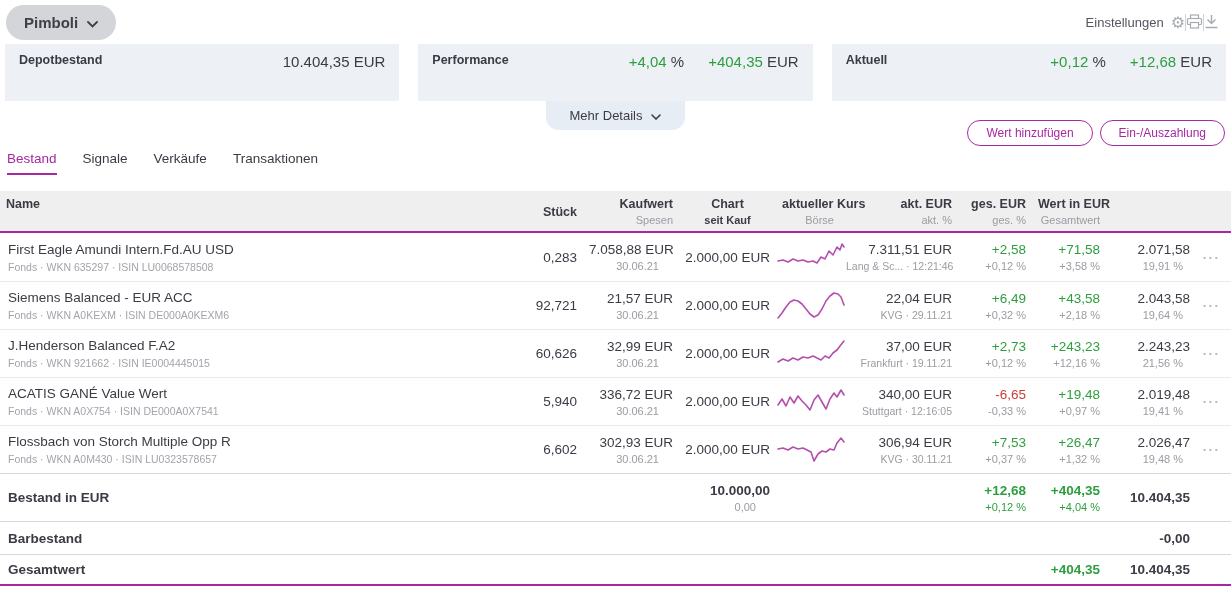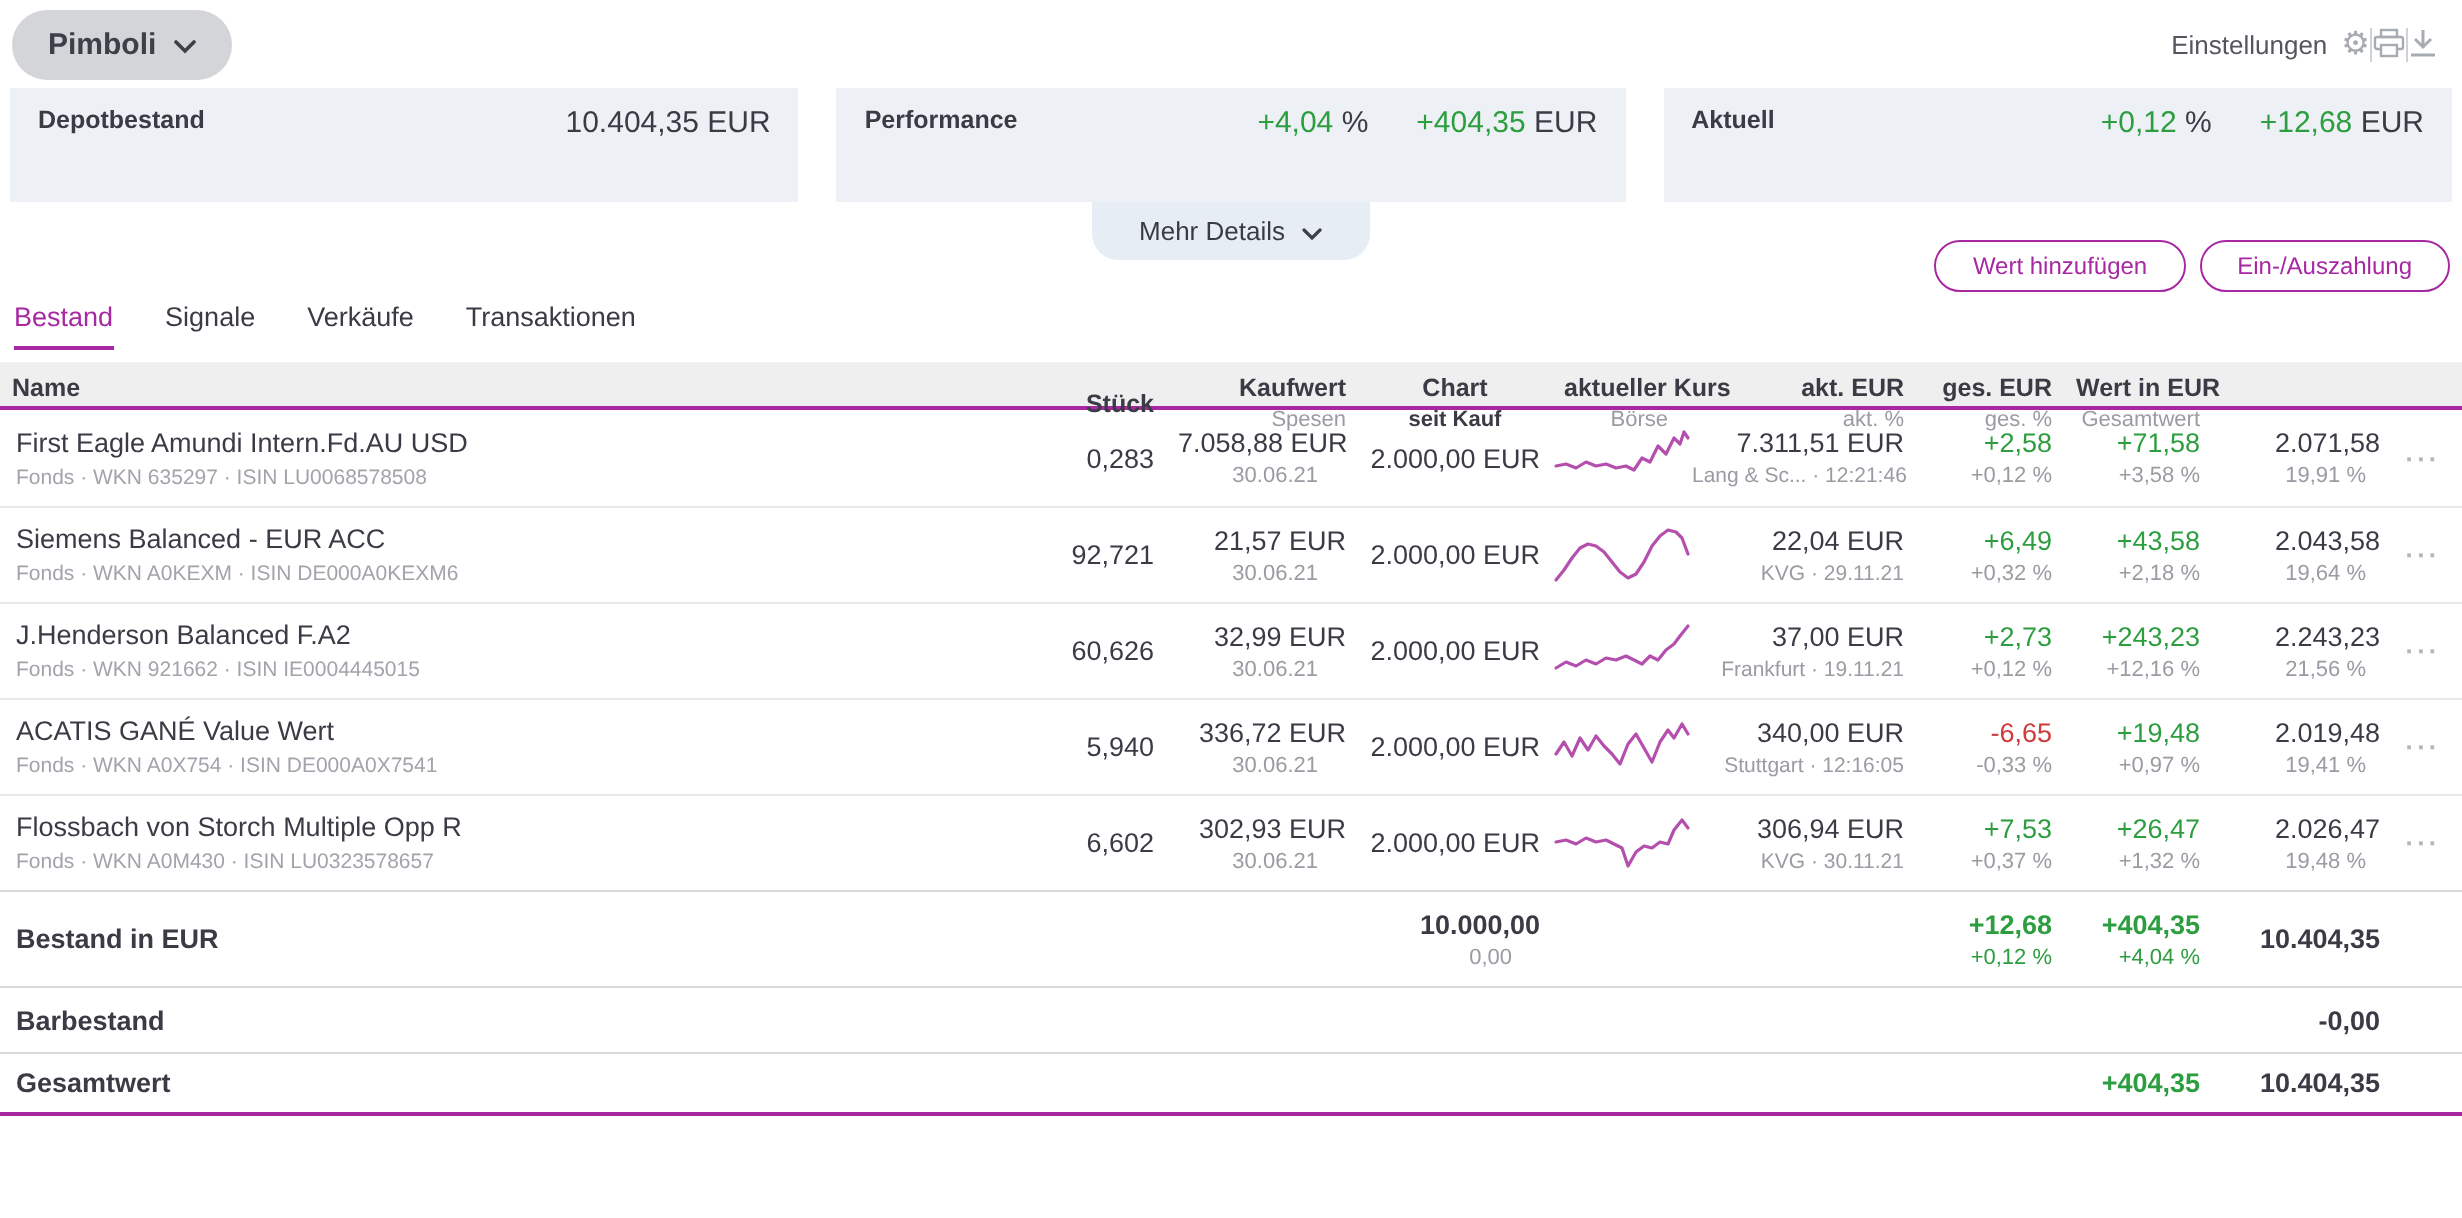--- a/index.html
+++ b/index.html
@@ -43,21 +43,21 @@
     border-radius:0 0 13px 13px;padding:7px 24px;font-size:13px;display:flex;gap:9px;align-items:flex-start;cursor:pointer}
   .actions{position:absolute;right:6px;top:19px;display:flex;gap:7px}
   .btn-outline{border:1.5px solid var(--accent);color:var(--accent);border-radius:15px;padding:5px 18px;
     font-size:12px;background:#fff;cursor:pointer;font-family:inherit;line-height:1.2}
   
   .tabs{display:flex;gap:26px;padding:2px 0 0 7px;font-size:13.5px}
   .tab{padding-bottom:7px;cursor:pointer;color:var(--dark)}
   .tab.active{color:var(--accent);border-bottom:2px solid var(--accent)}
   
   .trow{display:grid;grid-template-columns:minmax(0,1fr) 140px 96px 97px 64px 118px 74px 74px 90px 35px;align-items:center}
-  .thead{background:var(--head-bg);height:24px;margin-top:6px;border-bottom:2px solid var(--accent)}
+  .thead{background:var(--head-bg);height:42px;margin-top:16px;border-bottom:2px solid var(--accent)}
   .th{height:100%;padding:6px 6px;display:flex;flex-direction:column;justify-content:center;gap:3px;text-align:right;font-size:12.5px}
   .th .l1{font-weight:bold;white-space:nowrap}
   .th .l2{font-size:11px;color:var(--gray);white-space:nowrap;display:flex;justify-content:flex-end;align-items:center;gap:3px}
   .th.left,.th.left .l2{text-align:left;justify-content:flex-start}
   .th.center .l1,.th.center .l2{text-align:center;justify-content:center}
   .th.sorted{background:var(--head-sort)}
   .th .l2.dark{color:var(--dark);font-weight:bold}
   .drow{height:48px}
   .drow + .drow{border-top:1px solid #e9e9ec}
   .cell{padding:0 6px;text-align:right;font-size:13.5px;white-space:nowrap}

